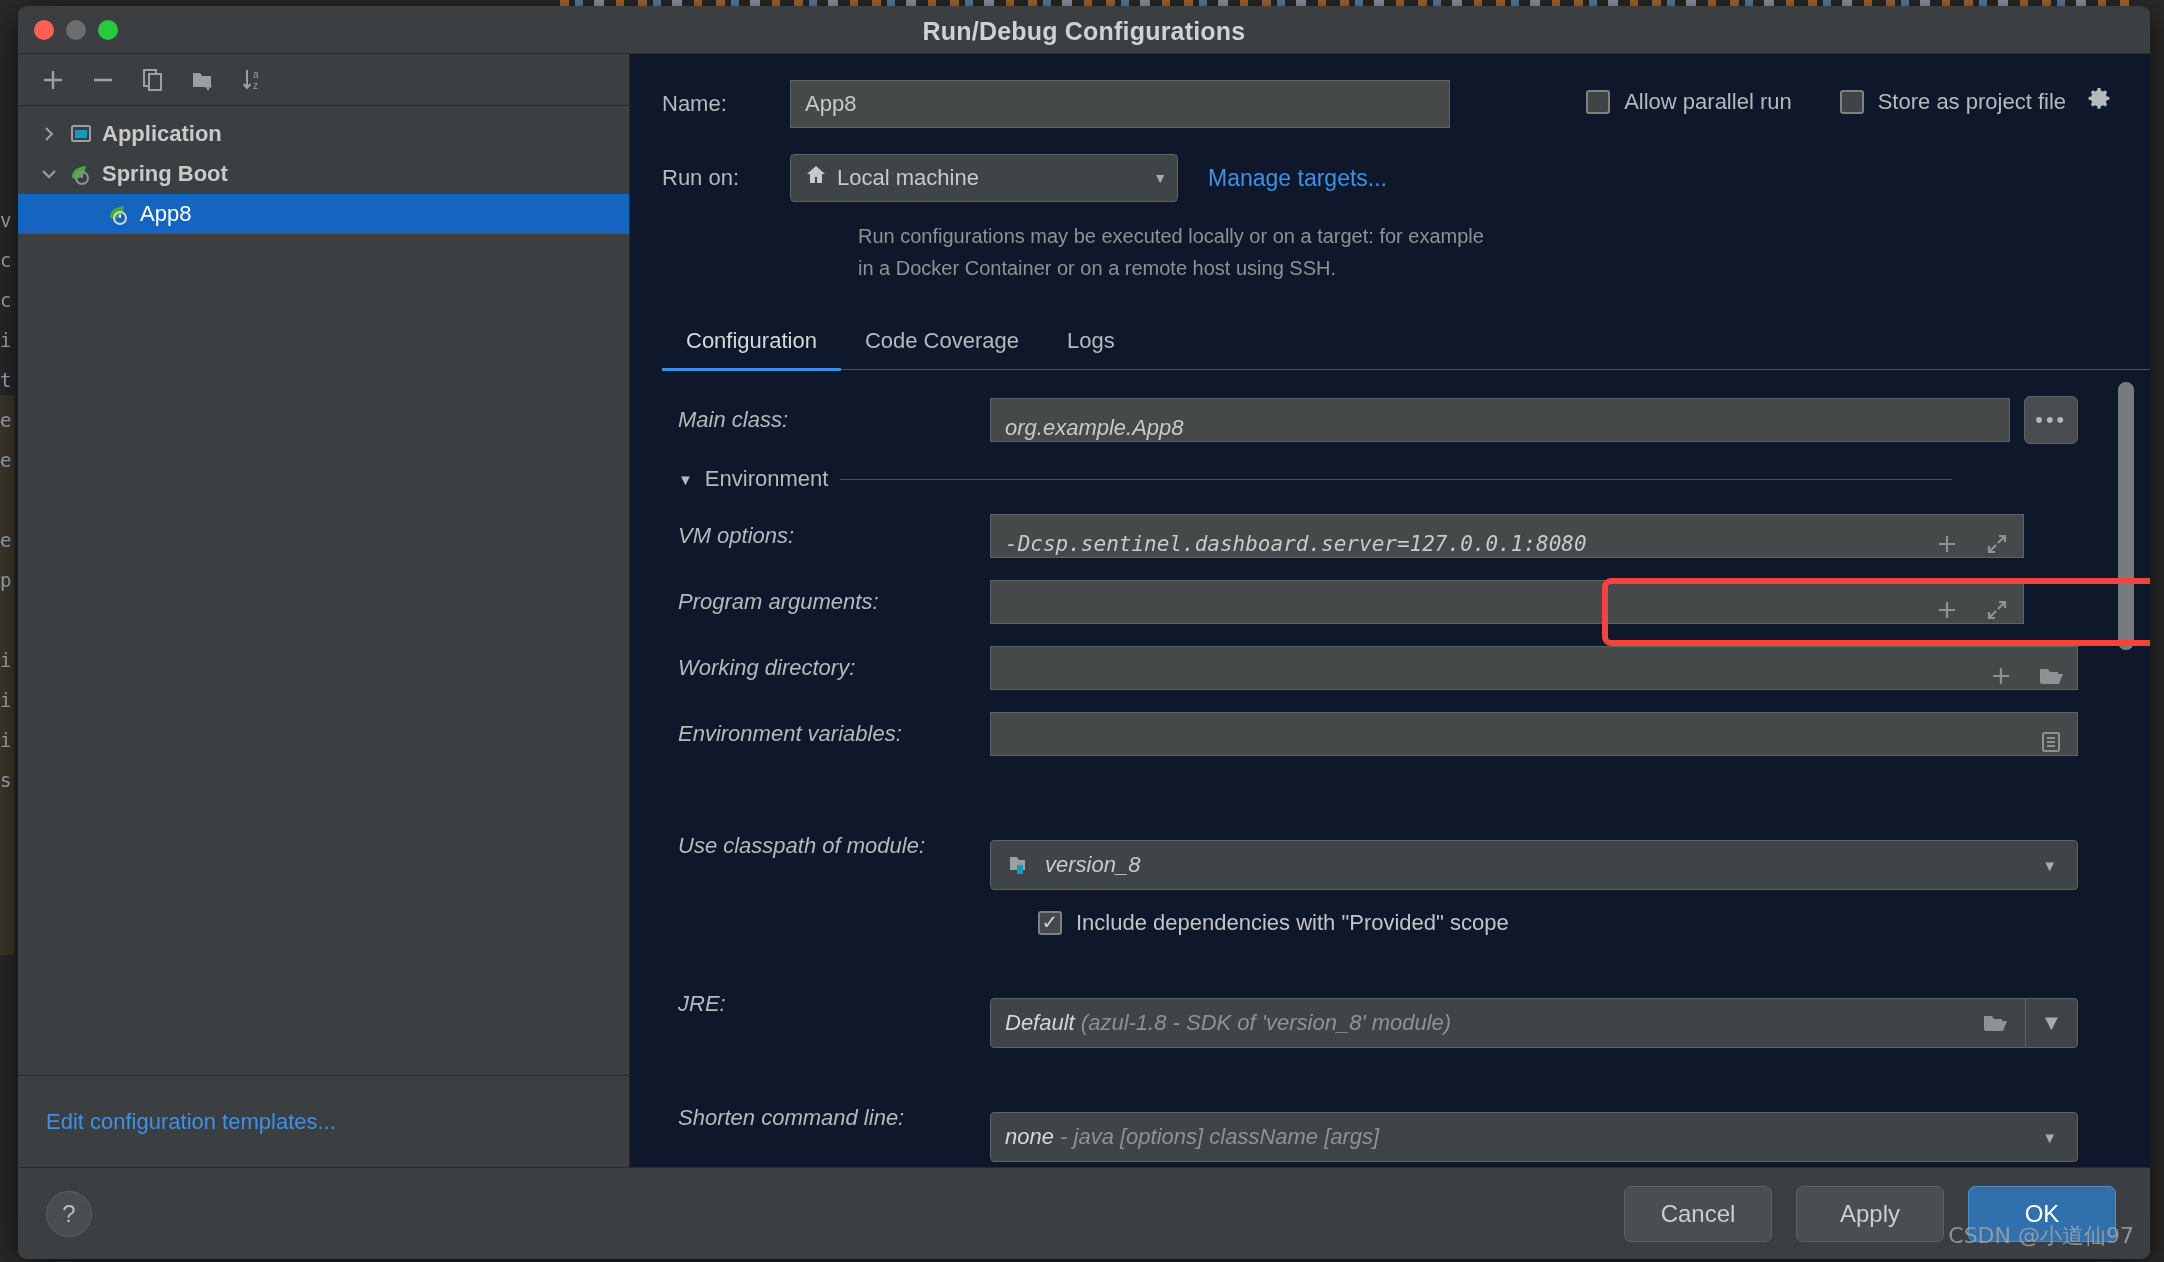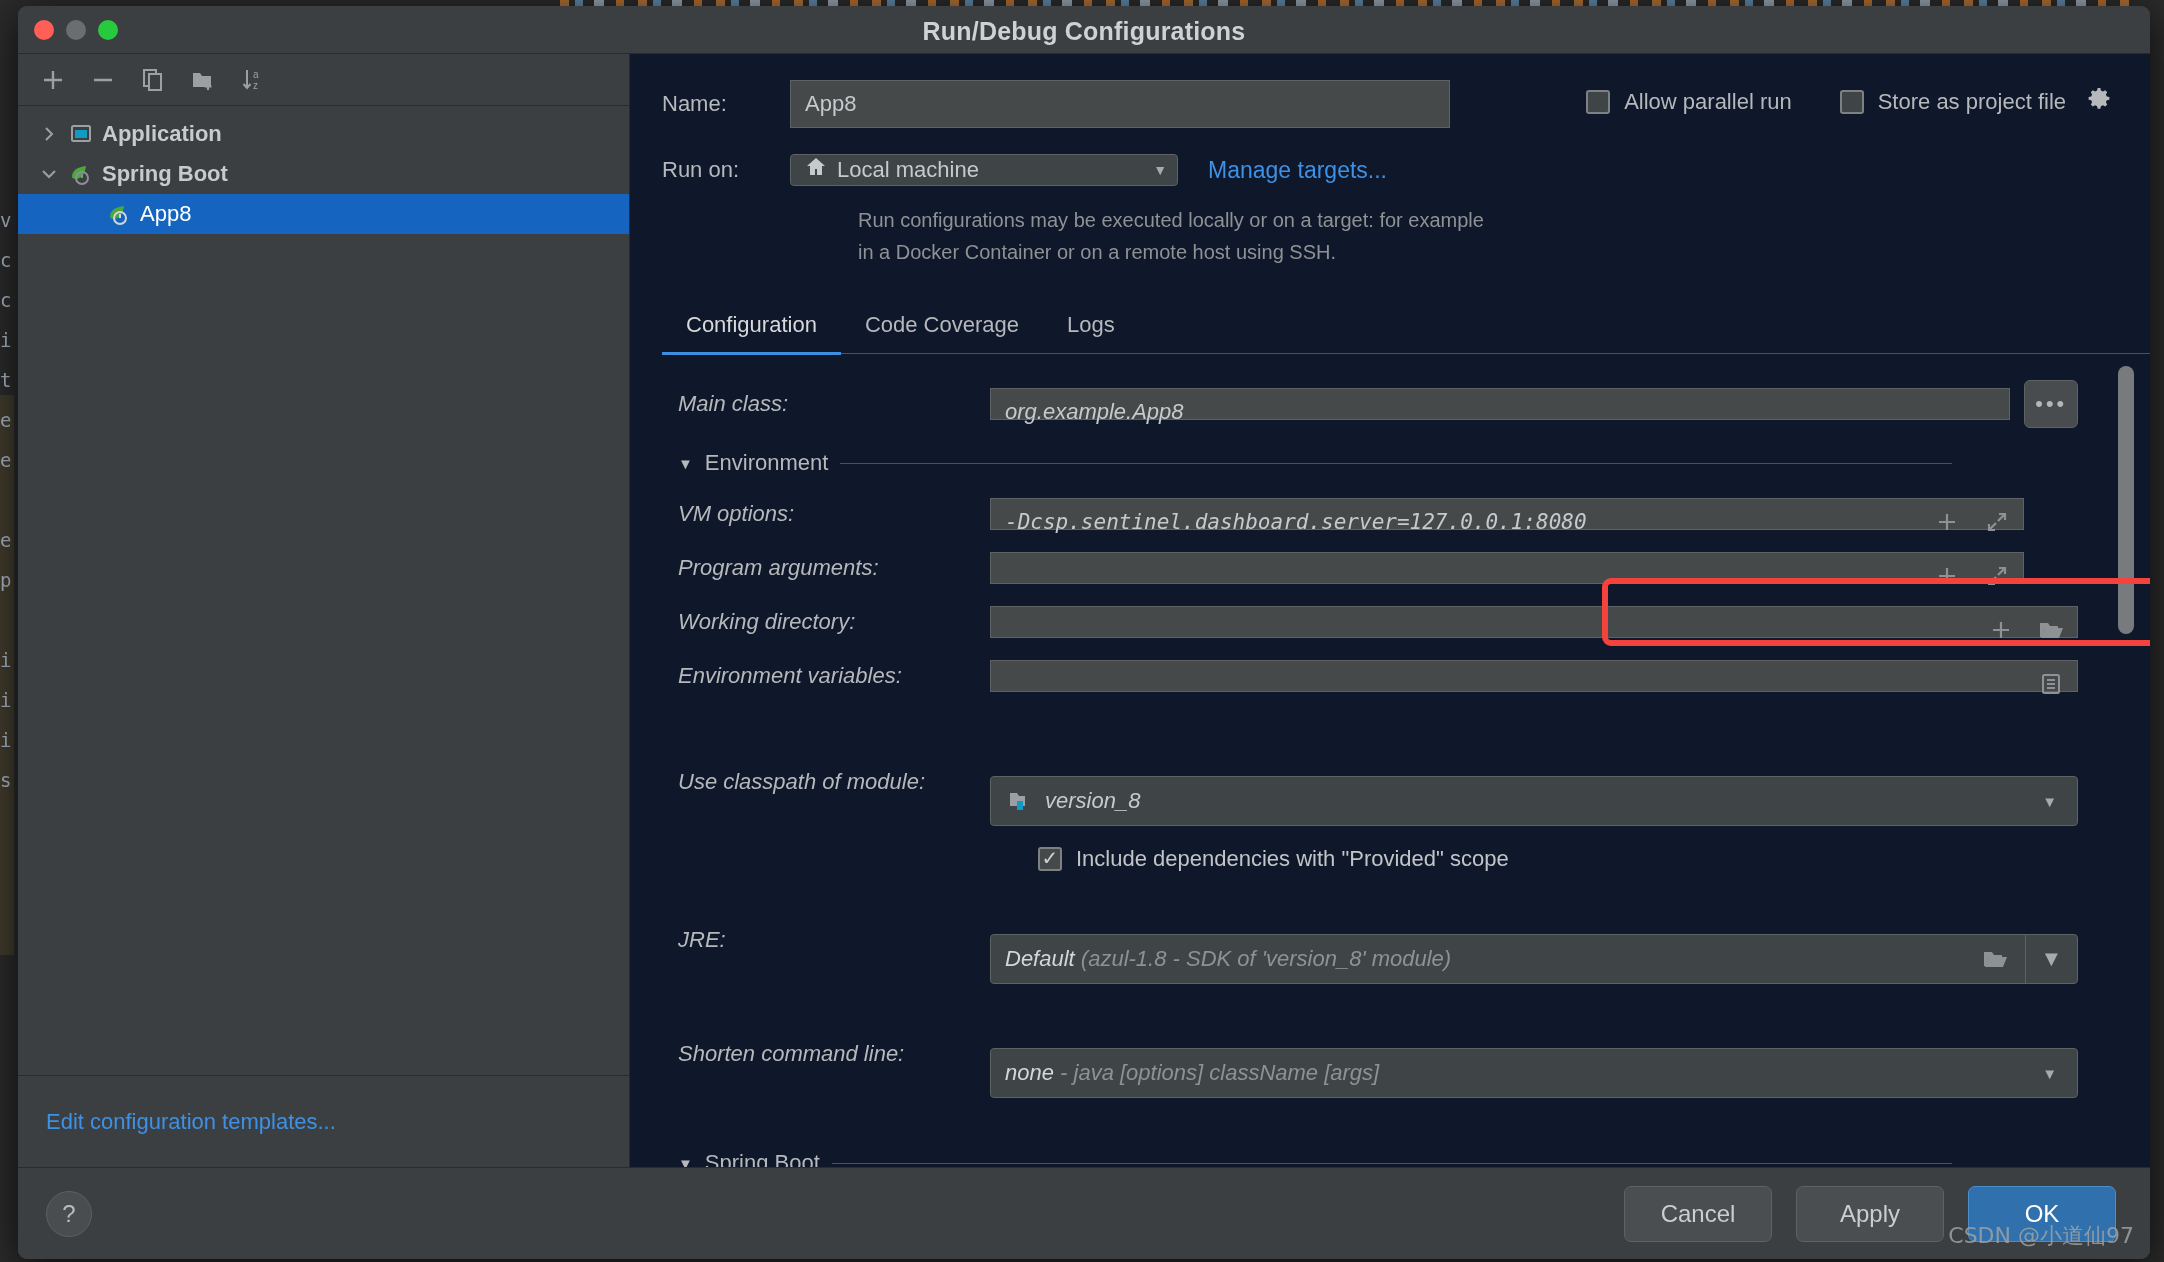--- a/index.html
+++ b/index.html
@@ -150,21 +150,21 @@
     display: flex; align-items: center; justify-content: center;
   }
   .chkbox.checked { background: #45494a; }
   .chkbox .tick { color: #ced0d1; font-size: 20px; line-height: 1; margin-top: -2px; }
 
   .runon-row { margin-bottom: 18px; }
   .runon-row .lbl { width: 128px; flex: 0 0 128px; }
   .combo {
     background: #3f4446;
     border: 1px solid #5e6264; border-radius: 4px;
-    height: 32px; display: flex; align-items: center;
+    height: 48px; display: flex; align-items: center;
     padding: 0 10px 0 14px; color: #c7cacc; font-size: 22px; gap: 20px;
   }
   #runon-combo { width: 388px; justify-content: space-between; }
   .combo .caret { color: #a8abad; font-size: 14px; }
   .manage-link { margin-left: 30px; color: #3d91e6; font-size: 23px; }
 
   .desc {
     color: #8f9294; font-size: 20px; line-height: 32px;
     margin: 6px 0 0 196px; max-width: 640px;
   }
@@ -192,21 +192,21 @@
   .form {
     padding-left: 48px; padding-right: 72px;
   }
   .frow { display: flex; align-items: center; margin-bottom: 22px; font-style: italic; }
   .frow .lbl { width: 312px; flex: 0 0 312px; }
 
   .field {
     flex: 1 1 auto; min-width: 0;
     background: #45494a;
     border: 1px solid #5e6264;
-    height: 32px;
+    height: 44px;
     display: flex; align-items: center;
     padding: 16px 6px 0 14px;
     color: #c7cacc; font-size: 22px;
     gap: 10px;
   }
   .field .val { flex: 1 1 auto; white-space: nowrap; overflow: hidden; }
   .field .val.mono { font-family: "DejaVu Sans Mono", monospace; font-size: 21px; }
   .fld-icon {
     width: 40px; flex: 0 0 40px; height: 40px;
     display: flex; align-items: center; justify-content: center;

